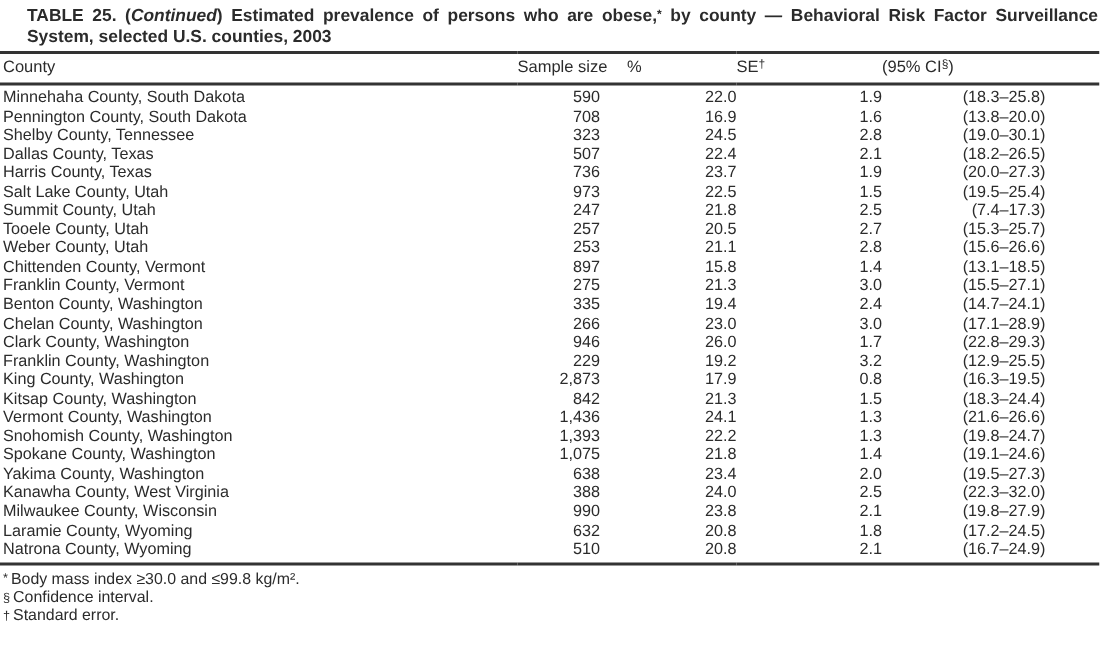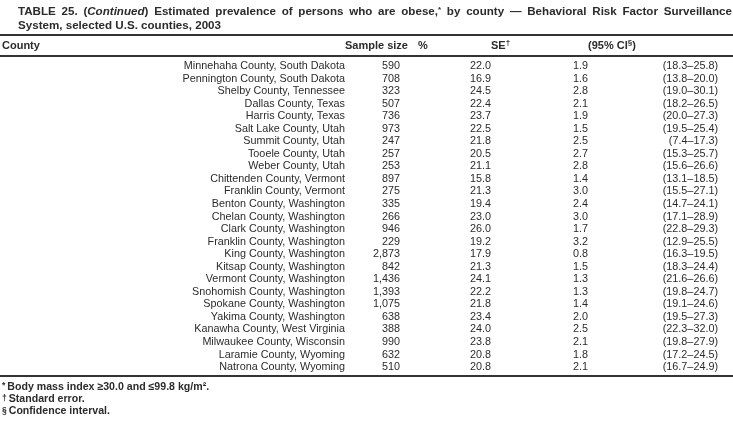--- a/index.html
+++ b/index.html
@@ -37,45 +37,44 @@
   table {
     width: 733px;
     border-collapse: collapse;
     border-top: 2px solid var(--rule);
     border-bottom: 2px solid var(--rule);
     table-layout: fixed;
   }
   thead tr { border-bottom: 2px solid var(--rule); }
   th {
     font-size: 11px;
-    font-weight: bold;
+    font-weight: normal;
     padding: 3px 0 4px 0;
     vertical-align: bottom;
     white-space: nowrap;
   }
   th.county { text-align: left; padding-left: 2px; }
   th.num { text-align: left; }
   td {
     font-size: 10.8px;
     line-height: 12.55px;
     padding: 0;
     white-space: nowrap;
     overflow: hidden;
   }
-  td.county { text-align: right; padding-left: 2px; }
+  td.county { text-align: left; padding-left: 2px; }
   td.num { text-align: right; }
   td.sample { padding-right: 18px; }
-  th.ci, td.ci { padding-right: 15px; margin-top: 44px; }
+  th.ci, td.ci { padding-right: 36px; margin-top: 44px; }
   tbody tr:first-child td { padding-top: 2px; }
   tbody tr:last-child td { padding-bottom: 2px; }
   .footnotes {
     padding: 3px 0 0 2px;
     font-size: 10.6px;
     line-height: 12.4px;
-    font-weight: bold;
   }
   .footnote .marker {
     font-size: 8.5px;
     vertical-align: top;
     position: relative;
     top: -0.5px;
     margin-right: 2px;
   }
 </style>
 </head>
@@ -277,15 +276,15 @@
     <td class="num sample">510</td>
     <td class="num">20.8</td>
     <td class="num">2.1</td>
     <td class="num ci">(16.7–24.9)</td>
   </tr>
     </tbody>
 </table>
 
 <div class="footnotes" id="footnotes">
     <div class="footnote"><span class="marker">*</span><span class="ftext">Body mass index ≥30.0 and ≤99.8 kg/m².</span></div>
+    <div class="footnote"><span class="marker">§</span><span class="ftext">Confidence interval.</span></div>
     <div class="footnote"><span class="marker">†</span><span class="ftext">Standard error.</span></div>
-    <div class="footnote"><span class="marker">§</span><span class="ftext">Confidence interval.</span></div>
   </div>
 
 </body></html>

